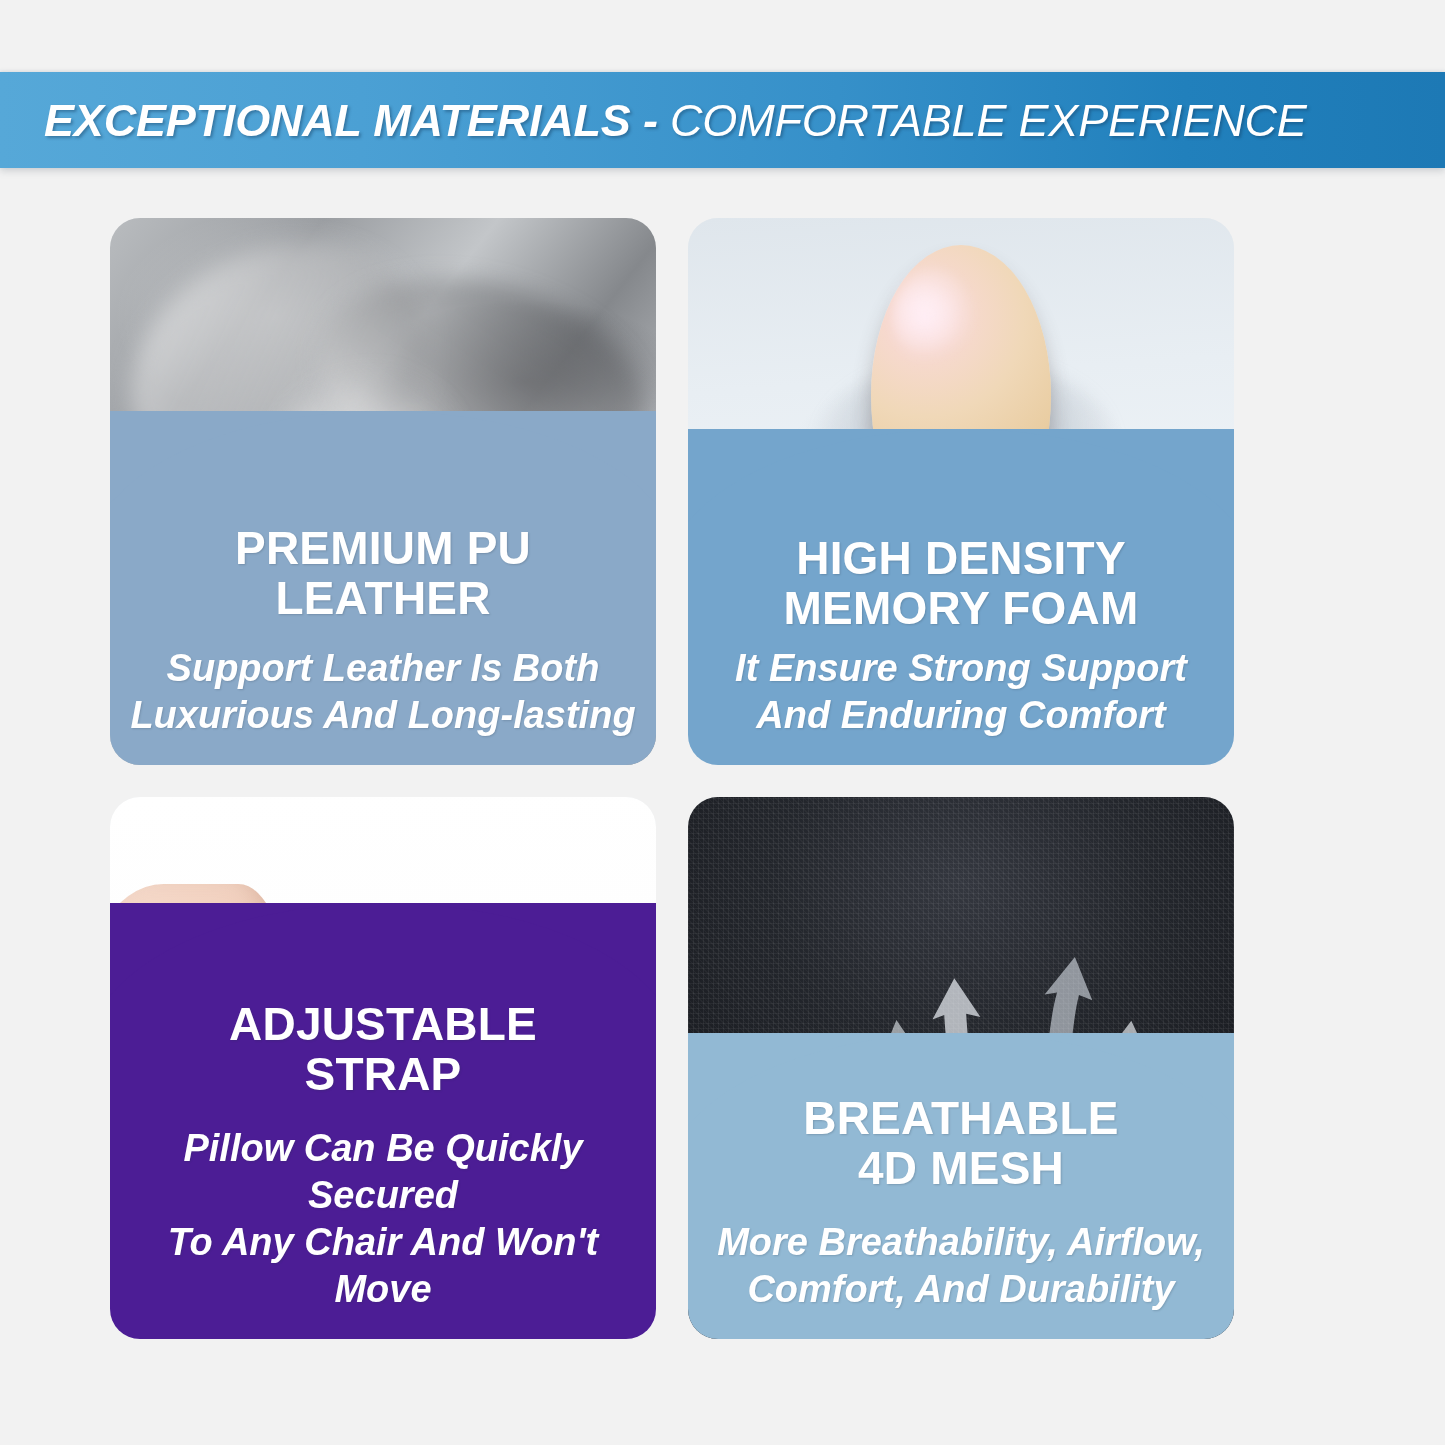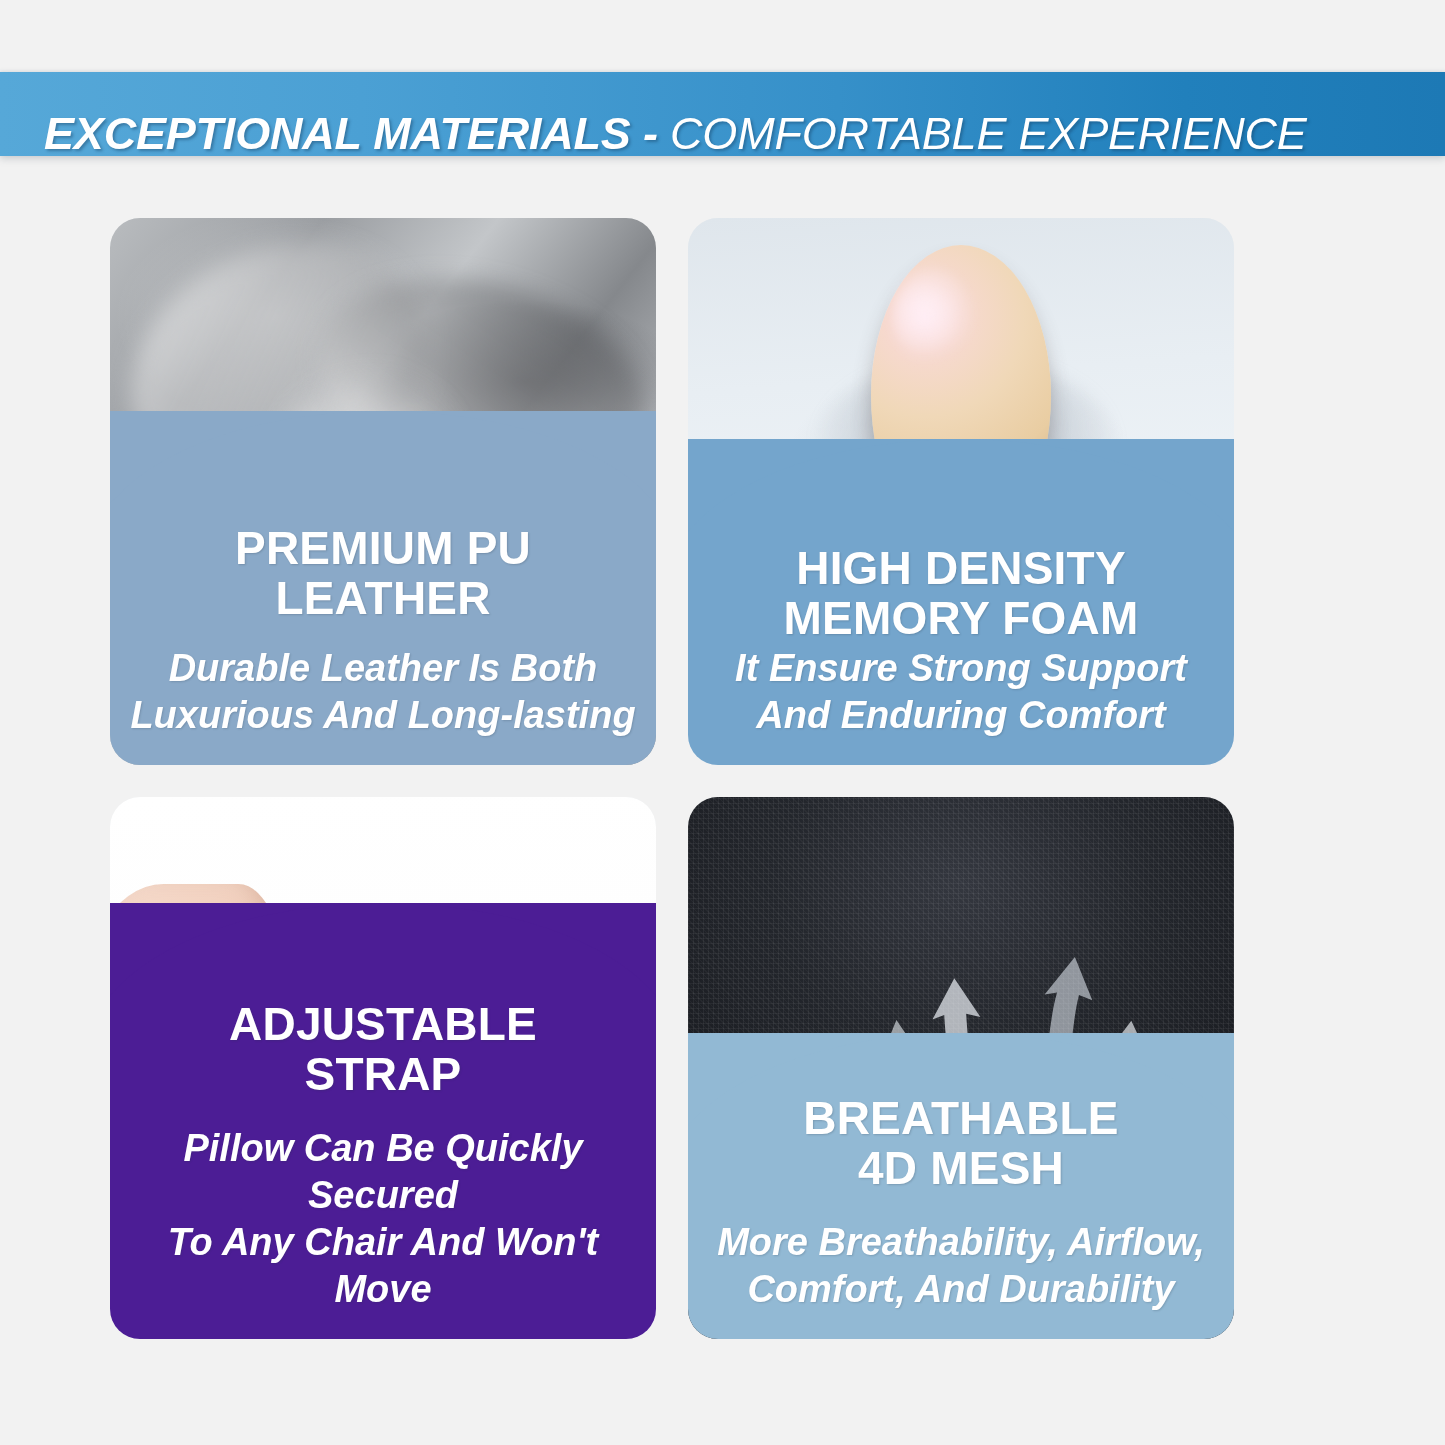--- a/index.html
+++ b/index.html
@@ -15,25 +15,25 @@
     font-family: "Liberation Sans", sans-serif;
     position: relative;
   }
 
   
   .banner {
     position: absolute;
     left: 0;
     top: 72px;
     width: 1445px;
-    height: 84px;
+    height: 96px;
     background: linear-gradient(to right, #56a8d8 0%, #4ba0d4 25%, #3690c9 58%, #2180bc 82%, #1d79b5 100%);
     box-shadow: 0 3px 7px rgba(120,130,140,0.30), 0 -1px 3px rgba(150,160,170,0.18);
     display: flex;
-    align-items: flex-end;
+    align-items: center;
     overflow: hidden;
   }
   .banner-text {
     white-space: nowrap;
     padding-left: 44px;
     font-size: 45px;
     line-height: 1;
     color: #ffffff;
     font-style: italic;
     letter-spacing: -0.2px;
@@ -286,21 +286,21 @@
     text-shadow: 1px 1px 2px rgba(40,55,70,0.20);
   }
 
   
   .ov1 { background: #8aa9c8; }
   .ov1 .ov-inner { padding-top: 112px; }
   .ov1 .card-sub { margin-top: 22px; }
 
   .ov2 { background: #74a5cc; }
   .ov2 .ov-inner { padding-top: 104px; }
-  .ov2 .card-sub { margin-top: 2px; }
+  .ov2 .card-sub { margin-top: 12px; }
 
   .ov3 { background: #4c1d95; }
   .ov3 .ov-inner { padding-top: 96px; }
   .ov3 .card-sub { margin-top: 26px; }
 
   .ov4 { background: #92b9d4; }
   .ov4 .ov-inner { padding-top: 60px; }
   .ov4 .card-sub { margin-top: 26px; }
 </style>
 </head>
@@ -316,21 +316,21 @@
     <div class="photo photo-satin">
       <div class="satin-fold sf1"></div>
       <div class="satin-fold sf2"></div>
       <div class="satin-fold sf3"></div>
       <div class="satin-fold sf4"></div>
       <div class="satin-fold sf5"></div>
     </div>
     <div class="overlay ov1">
       <div class="ov-inner">
         <div class="card-title">PREMIUM PU LEATHER</div>
-        <div class="card-sub">Durable Leather Is Both
+        <div class="card-sub">Support Leather Is Both
 Luxurious And Long-lasting</div>
       </div>
     </div>
   </div>
 
   <div class="card">
     <div class="photo photo-foam">
       <div class="foam-dimple"></div>
       <div class="sphere"></div>
       <div class="foam-arc"></div>

